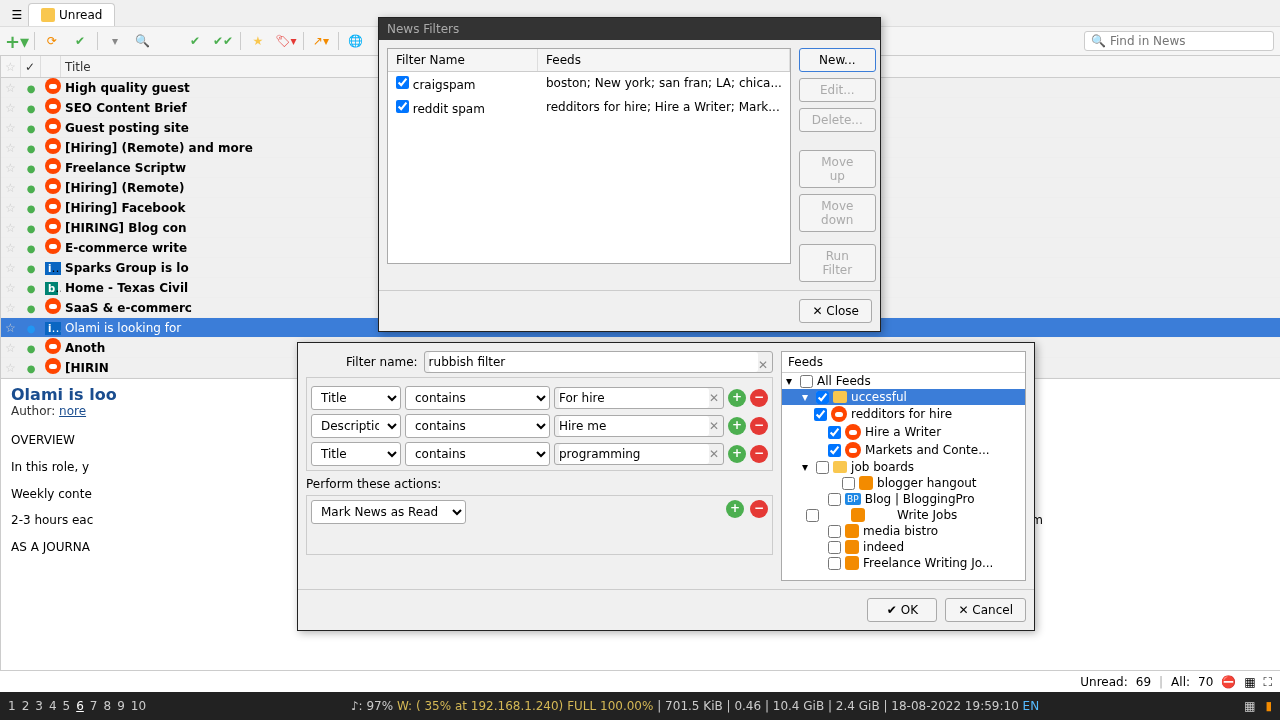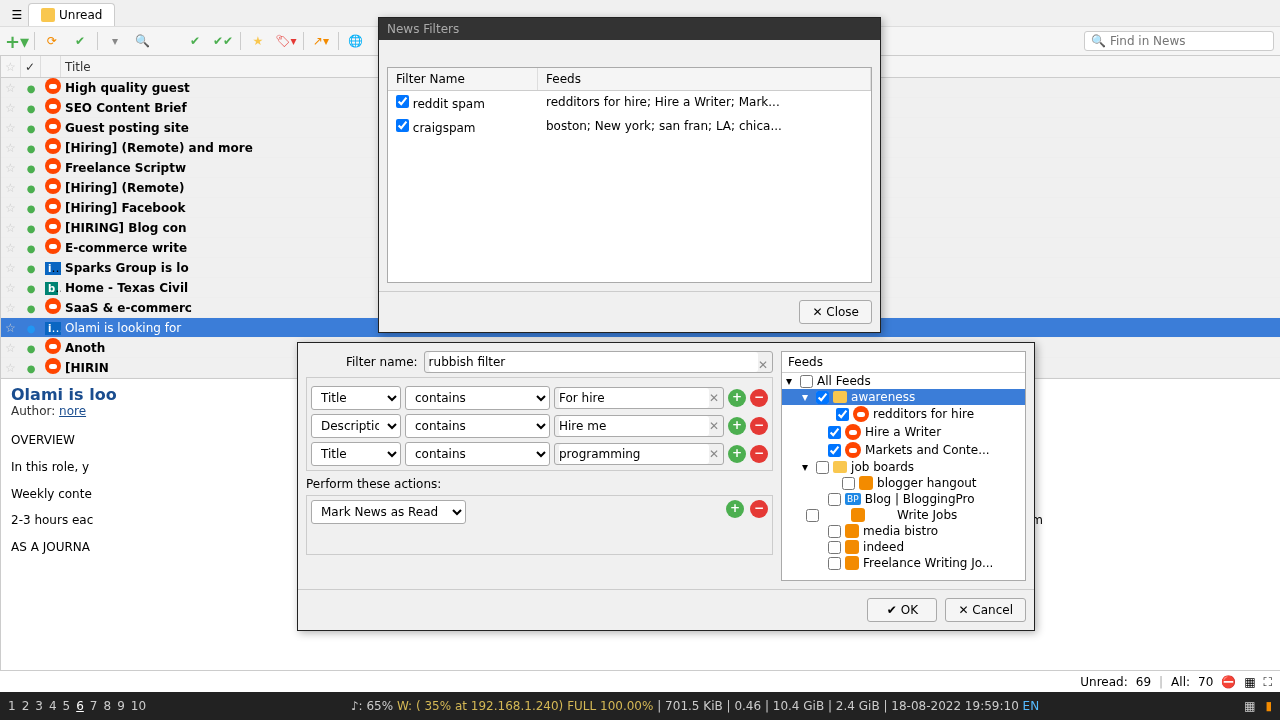--- a/index.html
+++ b/index.html
@@ -69,21 +69,21 @@
 
 
 .dialog { position: absolute; background: #f0f0f0; border: 1px solid #222; box-shadow: 2px 2px 8px rgba(0,0,0,0.3); }
 .dialog-title { background: #333; color: #aaa; padding: 4px 8px; font-size: 12px; }
 .dialog-body { padding: 8px; }
 .dbtn { display: inline-block; padding: 4px 12px; border: 1px solid #aaa; background: #f5f5f5; border-radius: 3px; cursor: pointer; text-align: center; min-width: 70px; }
 .dbtn[disabled] { color: #aaa; cursor: default; }
 
 
 #dlg-filters { left: 378px; top: 17px; width: 503px; }
-#dlg-filters .tbl { border: 1px solid #aaa; background: #fff; height: 216px; margin-top: 19px; }
+#dlg-filters .tbl { border: 1px solid #aaa; background: #fff; height: 216px; }
 #dlg-filters .tbl-hdr { display: flex; background: #f5f5f5; border-bottom: 1px solid #ccc; }
 #dlg-filters .tbl-hdr > div { padding: 4px 8px; border-right: 1px solid #ddd; }
 #dlg-filters .tbl-row { display: flex; padding: 2px 6px; }
 #dlg-filters .tbl-row > div { padding: 2px; }
 #dlg-filters .c1 { width: 150px; } #dlg-filters .c2 { flex: 1; overflow: hidden; white-space: nowrap; text-overflow: ellipsis; }
 #dlg-filters .side { display: flex; flex-direction: column; gap: 6px; margin-left: 8px; }
 #dlg-filters .layout { display: flex; }
 #dlg-filters .footer { display: flex; justify-content: flex-end; padding: 8px; border-top: 1px solid #ccc; }
 
 
@@ -371,21 +371,21 @@
       <span>3</span>
       <span>4</span>
       <span>5</span>
       <span class="act">6</span>
       <span>7</span>
       <span>8</span>
       <span>9</span>
       <span>10</span>
     </div>
   <div class="mid">
-    <span>♪: 65%</span>
+    <span>♪: 97%</span>
     <span class="yellow">W: ( 35% at 192.168.1.240)</span>
     <span style="color:#d4b855;">FULL 100.00%</span>
     <span>|</span>
     <span>701.5 KiB | 0.46 | 10.4 GiB  |  2.4 GiB</span>
     <span>|</span>
     <span>18-08-2022 19:59:10</span>
     <span style="color:#5bf;">EN</span>
   </div>
   <span>▦</span>
   <span style="color:#f38b00;">▮</span>
@@ -395,28 +395,38 @@
   <div class="dialog-title">News Filters</div>
   <div class="dialog-body">
     <div class="layout">
       <div class="tbl" style="flex:1;">
         <div class="tbl-hdr">
           <div class="c1">Filter Name</div>
           <div class="c2">Feeds</div>
         </div>
         <div id="filter-rows">
             <div class="tbl-row">
+              <div class="c1"><input type="checkbox" checked="" style=""> craigspam</div>
+              <div class="c2">boston; New york; san fran; LA; chica...</div>
+            </div>
+            <div class="tbl-row">
               <div class="c1"><input type="checkbox" checked="" style=""> reddit spam</div>
               <div class="c2">redditors for hire; Hire a Writer; Mark...</div>
             </div>
-            <div class="tbl-row">
-              <div class="c1"><input type="checkbox" checked="" style=""> craigspam</div>
-              <div class="c2">boston; New york; san fran; LA; chica...</div>
-            </div>
           </div>
+      </div>
+      <div class="side">
+        <span class="dbtn" style="border-color:#3b7dd8;">New...</span>
+        <span class="dbtn" disabled="">Edit...</span>
+        <span class="dbtn" disabled="">Delete...</span>
+        <div style="height:6px;"></div>
+        <span class="dbtn" disabled="">Move up</span>
+        <span class="dbtn" disabled="">Move down</span>
+        <div style="flex:1;height:50px;"></div>
+        <span class="dbtn" disabled="">Run Filter</span>
       </div>
     </div>
   </div>
   <div class="footer">
     <span class="dbtn">✕ <span>Close</span></span>
   </div>
 </div>
 
 <div class="dialog" id="dlg-rules">
   <div class="dialog-body">
@@ -473,24 +483,24 @@
         <div style="padding:3px 6px;border-bottom:1px solid #ccc;">Feeds</div>
         <div class="feed-item">
           <span style="width:10px;">▾</span>
             <input type="checkbox" class="chk" style=""> 
             <span>All Feeds</span>
         </div>
         <div class="feed-item sel" style="padding-left:20px;">
           <span style="width:10px;">▾</span>
             <input type="checkbox" class="chk" checked="" style=""> 
             <span class="folder-ic"></span> 
-            <span>awareness</span>
+            <span>uccessful</span>
         </div>
         <div id="sub-items">
-            <div class="feed-item" style="padding-left: 54px;">
+            <div class="feed-item" style="padding-left: 32px;">
               <input type="checkbox" class="chk" checked="" style=""> 
               <span class="reddit-ic"></span> 
               <span>redditors for hire</span>
             </div>
             <div class="feed-item" style="padding-left: 46px;">
               <input type="checkbox" class="chk" checked="" style=""> 
               <span class="reddit-ic"></span> 
               <span>Hire a Writer</span>
             </div>
             <div class="feed-item" style="padding-left: 46px;">

